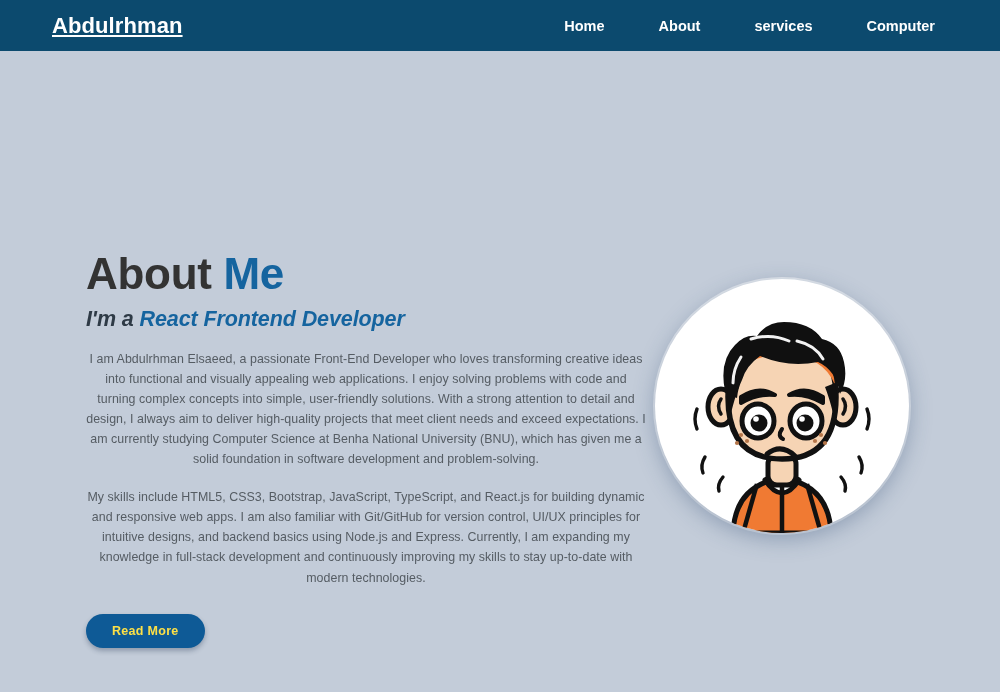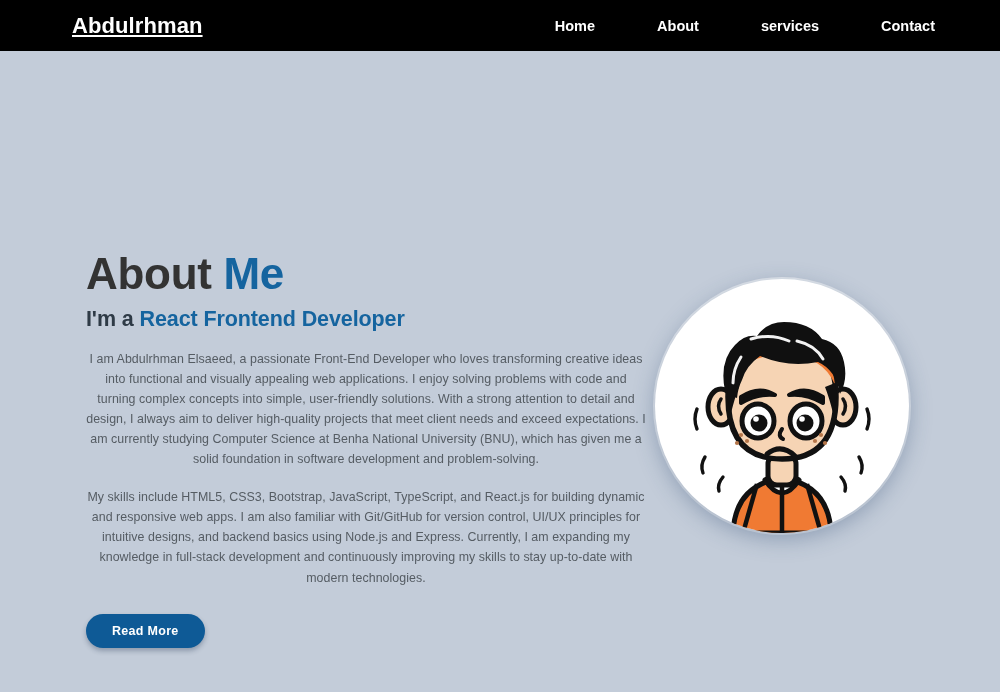--- a/index.html
+++ b/index.html
@@ -15,39 +15,39 @@
     font-family:"Liberation Sans", sans-serif;
     position:relative;
   }
 
   
   .navbar {
     position:absolute;
     top:0; left:0;
     width:1000px;
     height:51px;
-    background:#000000;
+    background:#0c4a6e;
     display:flex;
     align-items:center;
     justify-content:space-between;
-    padding:0 42px 0 72px;
+    padding:0 42px 0 52px;
   }
 
   .brand {
     color:#ffffff;
     font-size:22px;
     font-weight:bold;
     letter-spacing:0.1px;
     white-space:nowrap;
   }
 
   .nav-links {
     display:flex;
     align-items:center;
-    gap:16px;
+    gap:8px;
     list-style:none;
   }
 
   .nav-link {
     color:#ffffff;
     font-size:14.5px;
     font-weight:bold;
     text-decoration:none;
     padding:6px 23px;
     white-space:nowrap;
@@ -78,37 +78,38 @@
     margin-bottom:9px;
   }
   .heading .accent { color:#15649f; }
 
   .subheading {
     font-size:21.5px;
     font-weight:bold;
     color:#2e3a46;
     letter-spacing:-0.1px;
     margin-bottom:17px;
+    font-style:italic;
   }
   .subheading .accent { color:#15649f; }
 
   .para {
     font-size:12.4px;
     line-height:1.62;
     color:#555c63;
     letter-spacing:0.05px;
     margin-bottom:18px;
     text-align:center;
   }
 
   .read-more {
     display:inline-block;
     margin-top:8px;
     background:#0e5a96;
-    color:#ffffff;
+    color:#fde047;
     font-size:12.5px;
     font-weight:bold;
     letter-spacing:0.3px;
     border:none;
     border-radius:22px;
     padding:10px 26px;
     cursor:pointer;
     box-shadow:0 3px 5px rgba(20,40,70,0.30);
     font-family:"Liberation Sans", sans-serif;
   }
@@ -139,21 +140,21 @@
     <li>
       <a class="nav-link" href="#">Home</a>
     </li>
     <li>
       <a class="nav-link" href="#">About</a>
     </li>
     <li>
       <a class="nav-link" href="#">services</a>
     </li>
     <li>
-      <a class="nav-link" href="#">Contact</a>
+      <a class="nav-link" href="#">Computer</a>
     </li>
   </ul>
 </nav>
 
 <section class="about-section">
 
   <div class="text-col">
 
     <h1 class="heading"><span>About </span><span class="accent">Me</span></h1>
 

